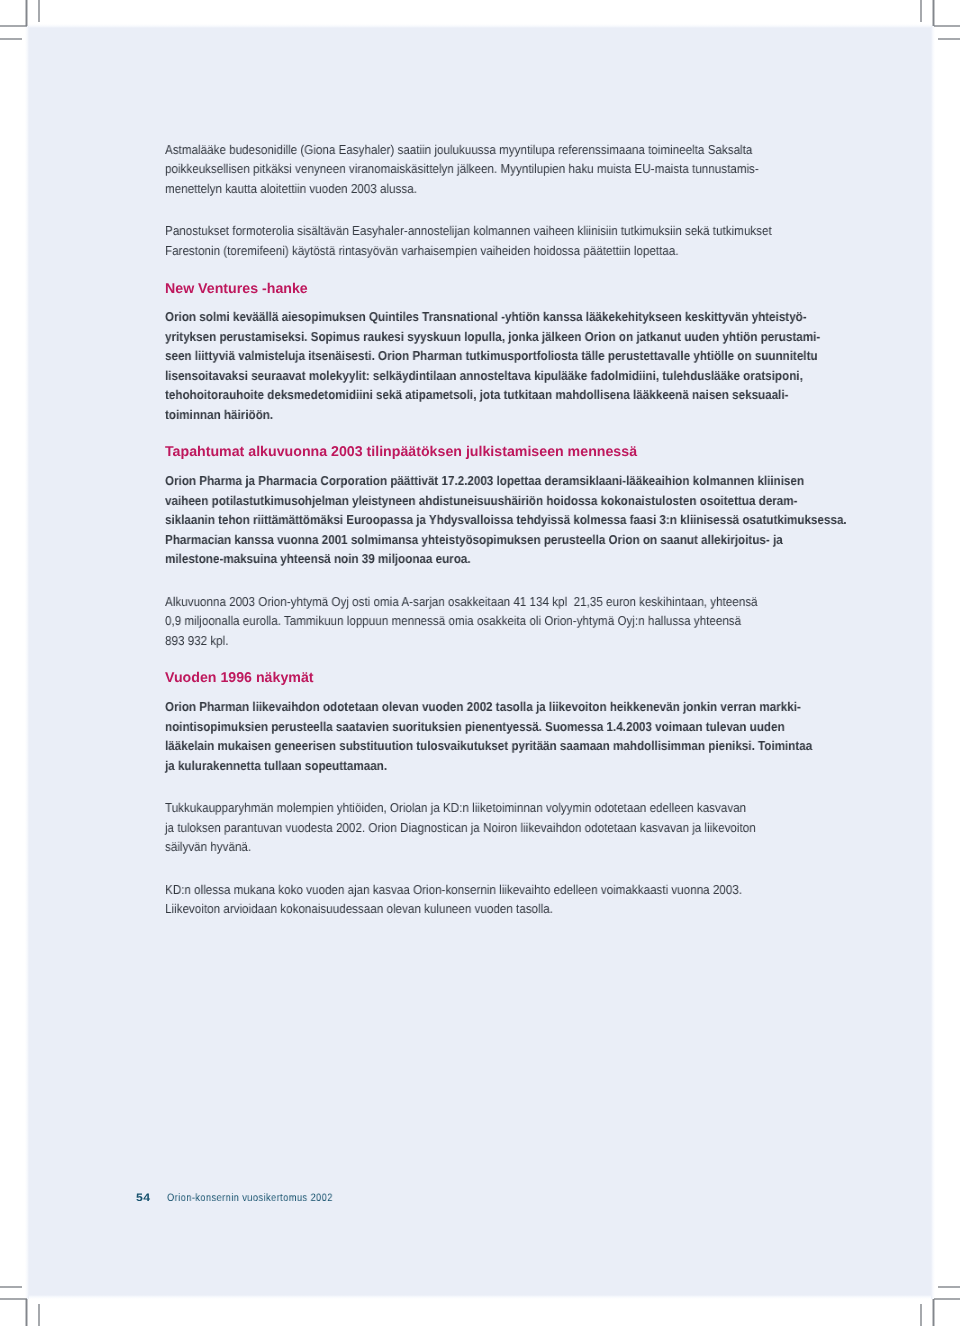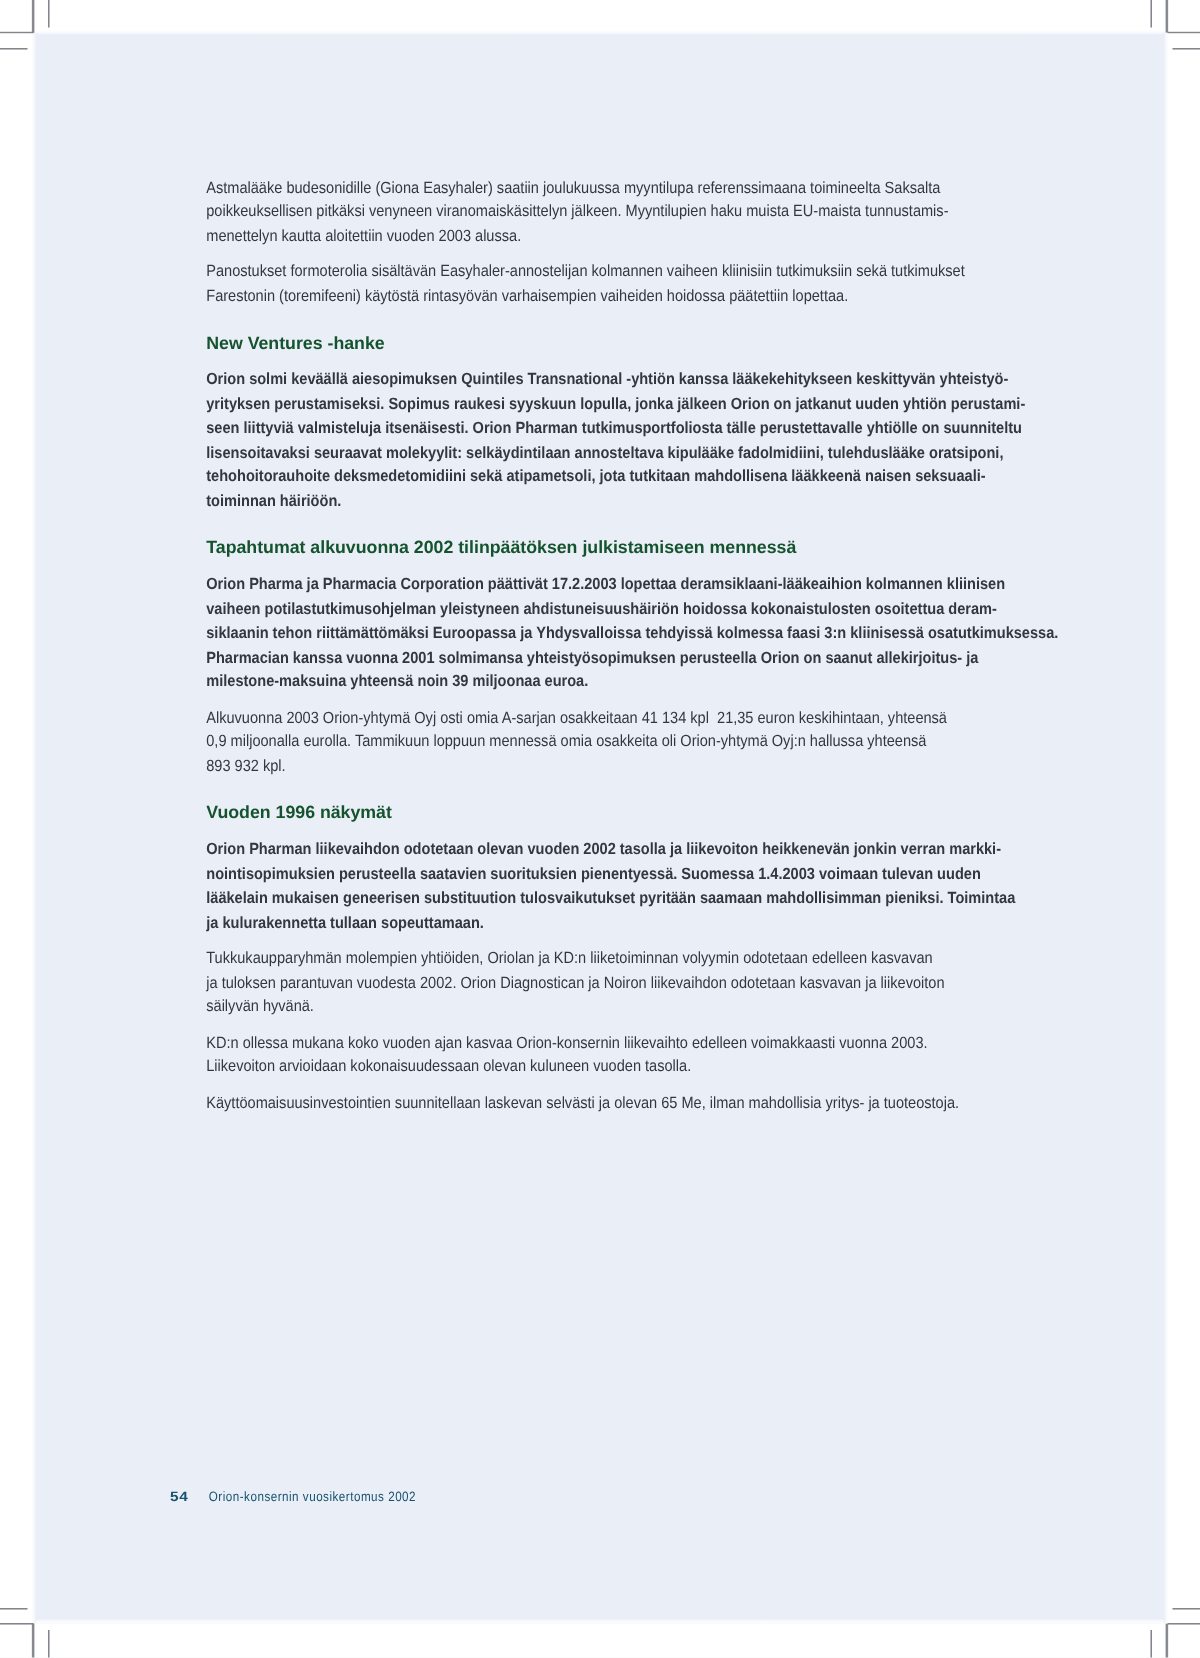--- a/index.html
+++ b/index.html
@@ -17,25 +17,25 @@
   #edgeT{left:24.5px;top:24.3px;width:910.5px;height:4px;
          background:linear-gradient(to bottom,#ffffff 0%,#f7f9fd 55%,#eaeef7 100%);}
   #edgeB{left:24.5px;top:1295.3px;width:910.5px;height:4px;
          background:linear-gradient(to top,#ffffff 0%,#f7f9fd 55%,#eaeef7 100%);}
   .cmark{position:absolute;}
   .cmark.v{background:linear-gradient(to right,rgba(120,124,130,0) 0%,rgba(120,124,130,.92) 35%,rgba(120,124,130,.92) 65%,rgba(120,124,130,0) 100%);}
   .cmark.h{background:linear-gradient(to bottom,rgba(120,124,130,0) 0%,rgba(120,124,130,.92) 35%,rgba(120,124,130,.92) 65%,rgba(120,124,130,0) 100%);}
   #content{position:absolute;left:165px;top:140.0px;width:700px;
            display:flex;flex-direction:column;align-items:flex-start;}
   .para{display:block;margin:0;}
-  .para.gap{margin-top:9px;}
+  .para.gap{margin-top:23px;}
   .para.afterhead{margin-top:8.45px;font-weight:bold;}
   .ln{font-size:12.95px;line-height:19.48px;color:#333840;white-space:pre;
       transform:scaleX(0.9005);transform-origin:0 0;will-change:transform;}
-  .head{font-size:14.2px;line-height:19.48px;font-weight:bold;color:#14532d;white-space:pre;
+  .head{font-size:14.2px;line-height:19.48px;font-weight:bold;color:#be185d;white-space:pre;
       transform:scaleX(1.0);transform-origin:0 0;will-change:transform;margin:19.1px 0 0 0;display:block;}
   #footer{position:absolute;left:136.4px;top:1192px;white-space:pre;height:14px;}
   #pgnum{position:absolute;left:0;top:0;font-size:10.8px;line-height:12px;font-weight:bold;
          color:#17526e;letter-spacing:0.45px;display:inline-block;
          transform:scaleX(1.14);transform-origin:0 0;will-change:transform;}
   #pub{position:absolute;left:31px;top:0;font-size:10.8px;line-height:12px;color:#17526e;
        letter-spacing:0.45px;display:inline-block;transform:scaleX(0.865);transform-origin:0 0;will-change:transform;}
 </style>
 </head>
 <body>
@@ -76,21 +76,21 @@
     </div>
     <h2 class="head">New Ventures -hanke</h2>
     <div class="para afterhead">
       <div class="ln">Orion solmi keväällä aiesopimuksen Quintiles Transnational -yhtiön kanssa lääkekehitykseen keskittyvän yhteistyö-</div>
       <div class="ln">yrityksen perustamiseksi. Sopimus raukesi syyskuun lopulla, jonka jälkeen Orion on jatkanut uuden yhtiön perustami-</div>
       <div class="ln">seen liittyviä valmisteluja itsenäisesti. Orion Pharman tutkimusportfoliosta tälle perustettavalle yhtiölle on suunniteltu</div>
       <div class="ln">lisensoitavaksi seuraavat molekyylit: selkäydintilaan annosteltava kipulääke fadolmidiini, tulehduslääke oratsiponi,</div>
       <div class="ln">tehohoitorauhoite deksmedetomidiini sekä atipametsoli, jota tutkitaan mahdollisena lääkkeenä naisen seksuaali-</div>
       <div class="ln">toiminnan häiriöön.</div>
     </div>
-    <h2 class="head">Tapahtumat alkuvuonna 2002 tilinpäätöksen julkistamiseen mennessä</h2>
+    <h2 class="head">Tapahtumat alkuvuonna 2003 tilinpäätöksen julkistamiseen mennessä</h2>
     <div class="para afterhead">
       <div class="ln">Orion Pharma ja Pharmacia Corporation päättivät 17.2.2003 lopettaa deramsiklaani-lääkeaihion kolmannen kliinisen</div>
       <div class="ln">vaiheen potilastutkimusohjelman yleistyneen ahdistuneisuushäiriön hoidossa kokonaistulosten osoitettua deram-</div>
       <div class="ln">siklaanin tehon riittämättömäksi Euroopassa ja Yhdysvalloissa tehdyissä kolmessa faasi 3:n kliinisessä osatutkimuksessa.</div>
       <div class="ln">Pharmacian kanssa vuonna 2001 solmimansa yhteistyösopimuksen perusteella Orion on saanut allekirjoitus- ja</div>
       <div class="ln">milestone-maksuina yhteensä noin 39 miljoonaa euroa.</div>
     </div>
     <div class="para gap">
       <div class="ln">Alkuvuonna 2003 Orion-yhtymä Oyj osti omia A-sarjan osakkeitaan 41 134 kpl  21,35 euron keskihintaan, yhteensä</div>
       <div class="ln">0,9 miljoonalla eurolla. Tammikuun loppuun mennessä omia osakkeita oli Orion-yhtymä Oyj:n hallussa yhteensä</div>
@@ -105,18 +105,15 @@
     </div>
     <div class="para gap">
       <div class="ln">Tukkukaupparyhmän molempien yhtiöiden, Oriolan ja KD:n liiketoiminnan volyymin odotetaan edelleen kasvavan</div>
       <div class="ln">ja tuloksen parantuvan vuodesta 2002. Orion Diagnostican ja Noiron liikevaihdon odotetaan kasvavan ja liikevoiton</div>
       <div class="ln">säilyvän hyvänä.</div>
     </div>
     <div class="para gap">
       <div class="ln">KD:n ollessa mukana koko vuoden ajan kasvaa Orion-konsernin liikevaihto edelleen voimakkaasti vuonna 2003.</div>
       <div class="ln">Liikevoiton arvioidaan kokonaisuudessaan olevan kuluneen vuoden tasolla.</div>
     </div>
-    <div class="para gap">
-      <div class="ln">Käyttöomaisuusinvestointien suunnitellaan laskevan selvästi ja olevan 65 Me, ilman mahdollisia yritys- ja tuoteostoja.</div>
-    </div>
   </div>
   <div id="footer"><span id="pgnum">54</span><span id="pub">Orion-konsernin vuosikertomus 2002</span></div>
 </div>
 
 </body></html>

